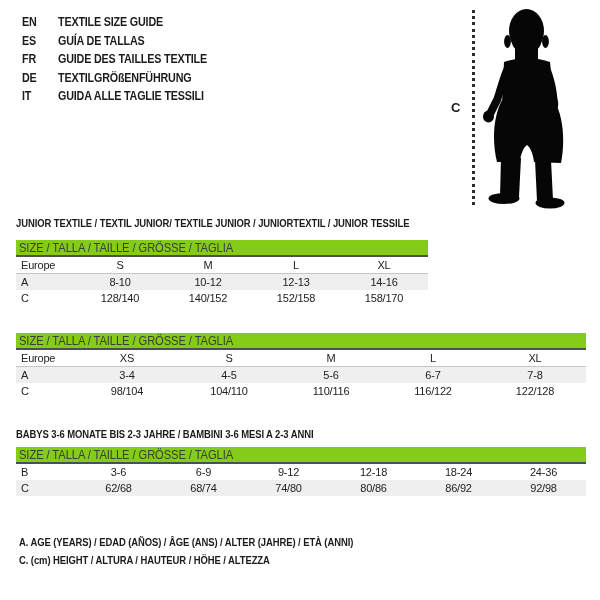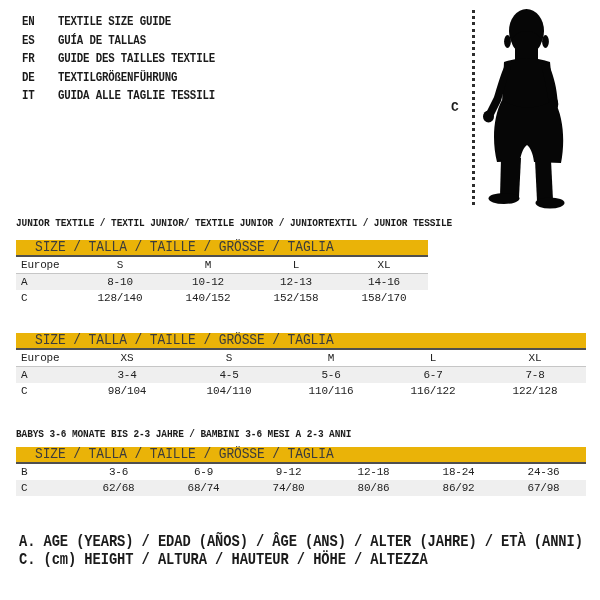--- a/index.html
+++ b/index.html
@@ -1,46 +1,46 @@
 <!DOCTYPE html>
 <html><head>
 <meta charset="utf-8">
 <style>
   html,body{margin:0;padding:0;background:#fff;}
   .page{position:relative;width:600px;height:600px;background:#ffffff;overflow:hidden;
-        font-family:Liberation Mono, monospace;color:#1b1b1b;}
+        font-family:Liberation Sans, sans-serif;color:#1b1b1b;}
   .abs{position:absolute;}
   .cond{display:inline-block;transform:scaleX(.86);transform-origin:0 50%;white-space:nowrap;}
 
   
   .lang-block{left:22px;top:13px;}
   .lang-row{height:18.5px;line-height:18.5px;font-size:12.5px;font-weight:bold;letter-spacing:-.2px;}
   .lang-code{display:inline-block;width:36px;}
 
   
   .baby{left:478px;top:0px;}
   .measure-line{left:472px;top:10px;width:2.5px;height:198px;
       background:repeating-linear-gradient(to bottom,#2d2d2d 0 3px,transparent 3px 6.2px);}
   .measure-label{left:451px;top:100px;font-size:13px;font-weight:bold;}
 
   
   .tbl-title{margin:0;font-size:11px;font-weight:bold;letter-spacing:-.1px;line-height:13px;}
   .tbl-title .line{display:block;line-height:16px;}
   .subsz{font-size:8px;vertical-align:-2px;}
-  .size-bar{background:#eab308;height:15px;line-height:15px;border-bottom:2px solid #4f4f4f;
-            font-size:15px;color:#3c3c3c;padding-left:19px;letter-spacing:-.1px;}
+  .size-bar{background:#84cc16;height:15px;line-height:15px;border-bottom:2px solid #4f4f4f;
+            font-size:13px;color:#3c3c3c;padding-left:3px;letter-spacing:-.1px;}
   table.size{border-collapse:collapse;table-layout:fixed;width:100%;}
   table.size td{height:16px;padding:0;font-size:11px;text-align:center;letter-spacing:-.2px;color:#222;vertical-align:middle;}
   table.size td.lbl{text-align:left;padding-left:5px;}
   tr.rule td{border-bottom:1px solid #c6c6c6;}
   tr.alt td{background:#efefef;}
 
   
   .notes{left:19px;top:534px;}
-  .note-line{height:17.5px;line-height:17.5px;font-size:16px;font-weight:bold;letter-spacing:-.1px;}
+  .note-line{height:17.5px;line-height:17.5px;font-size:11px;font-weight:bold;letter-spacing:-.1px;}
 </style>
 </head>
 <body>
 
 <div class="page">
 
   <div class="abs lang-block">
     <div class="lang-row"><span class="lang-code cond">EN</span><span class="cond">TEXTILE SIZE GUIDE</span></div>
     <div class="lang-row"><span class="lang-code cond">ES</span><span class="cond">GUÍA DE TALLAS</span></div>
     <div class="lang-row"><span class="lang-code cond">FR</span><span class="cond">GUIDE DES TAILLES TEXTILE</span></div>
@@ -175,21 +175,21 @@
         <td>18-24</td>
         <td>24-36</td>
       </tr>
       <tr class="alt">
         <td class="lbl">C</td>
         <td>62/68</td>
         <td>68/74</td>
         <td>74/80</td>
         <td>80/86</td>
         <td>86/92</td>
-        <td>67/98</td>
+        <td>92/98</td>
       </tr>
     </tbody>
       </table>
   </section>
 
   <div class="abs notes">
     <div class="note-line"><span class="cond">A. AGE (YEARS) / EDAD (AÑOS) / ÂGE (ANS) / ALTER (JAHRE) / ETÀ (ANNI)</span></div>
     <div class="note-line"><span class="cond">C. (cm) HEIGHT / ALTURA / HAUTEUR / HÖHE / ALTEZZA</span></div>
   </div>
 

